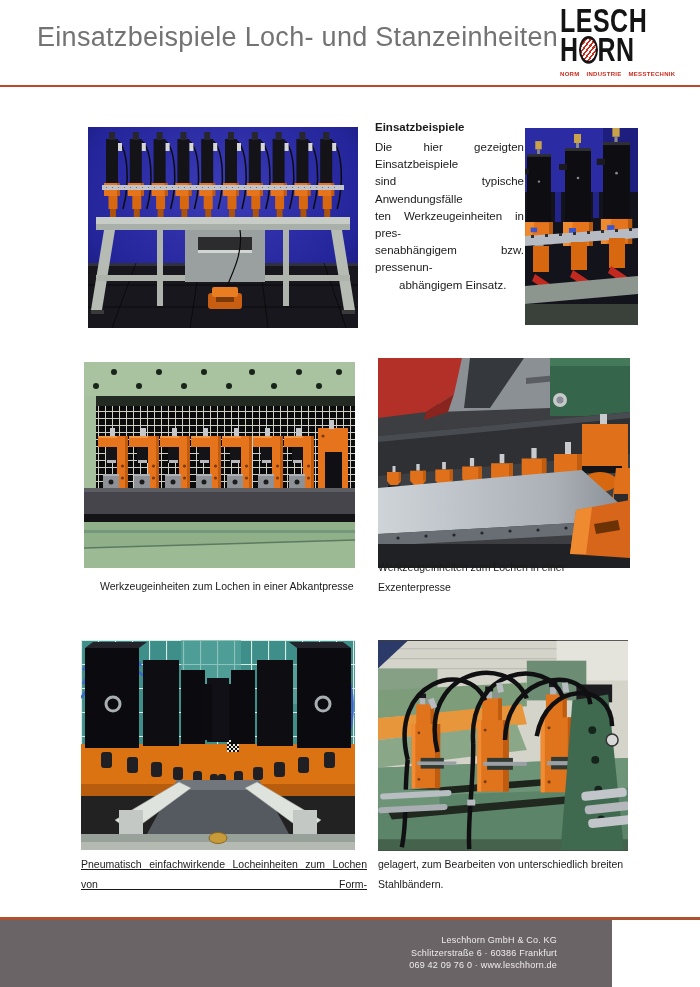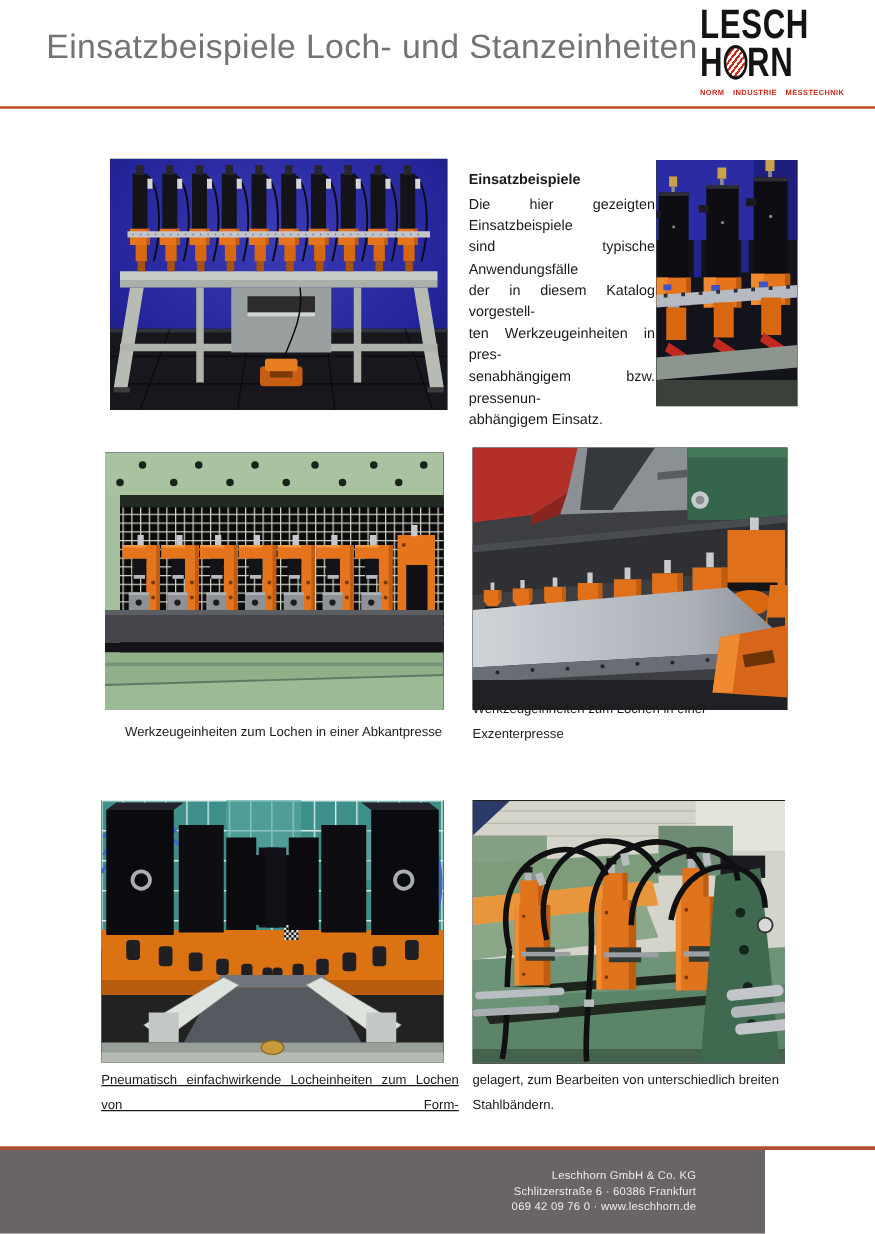--- a/index.html
+++ b/index.html
@@ -27,23 +27,23 @@
     vertical-align:-2px;margin:0 0px;
   }
   .logo-sub{
     margin-top:14px;font-size:6px;font-weight:700;color:#cc2b1c;
     letter-spacing:.3px;word-spacing:5px;white-space:nowrap;
   }
   .rule-top{left:0;top:85px;width:700px;height:2px;background:#c0472a;}
 
   
   .intro{left:375px;top:121px;width:149px;}
-  .intro-h{font-size:11.5px;font-weight:700;margin-bottom:6px;margin-top:17px;}
+  .intro-h{font-size:11.5px;font-weight:700;margin-bottom:6px;}
   .intro-line{font-size:11.5px;line-height:17.2px;text-align:justify;text-align-last:justify;}
-  .intro-line.last{text-align-last:left;}
+  .intro-line.last{text-align-last:left;margin-left:24px;}
 
   
   .photo{overflow:hidden;background:#222;}
   .photo svg{display:block;}
   .p1{left:88px;top:127px;width:270px;height:201px;}
   .p2{left:525px;top:128px;width:113px;height:197px;}
   .p3{left:84px;top:362px;width:271px;height:206px;}
   .p4{left:378px;top:358px;width:252px;height:210px;}
   .p5{left:81px;top:640px;width:274px;height:210px;}
   .p6{left:378px;top:640px;width:250px;height:211px;}
@@ -76,21 +76,20 @@
     <div class="logo-word l2"><span>H</span><span class="logo-o"></span><span>RN</span></div>
     <div class="logo-sub">NORM INDUSTRIE MESSTECHNIK</div>
   </div>
 
   <div class="abs rule-top"></div>
 
   <div class="abs intro">
     <div class="intro-h">Einsatzbeispiele</div>
     <div class="intro-line">Die hier gezeigten Einsatzbeispiele</div>
     <div class="intro-line">sind typische Anwendungsfälle</div>
-    <div class="intro-line">der in diesem Katalog vorgestell-</div>
     <div class="intro-line">ten Werkzeugeinheiten in pres-</div>
     <div class="intro-line">senabhängigem bzw. pressenun-</div>
     <div class="intro-line last">abhängigem Einsatz.</div>
   </div>
 
   <div class="abs photo p1">
     <svg width="270" height="201" viewBox="0 0 270 201">
       <defs>
         <radialGradient id="p1bg" cx="50%" cy="32%" r="80%">
           <stop offset="0" stop-color="#3b3cb8"></stop>

